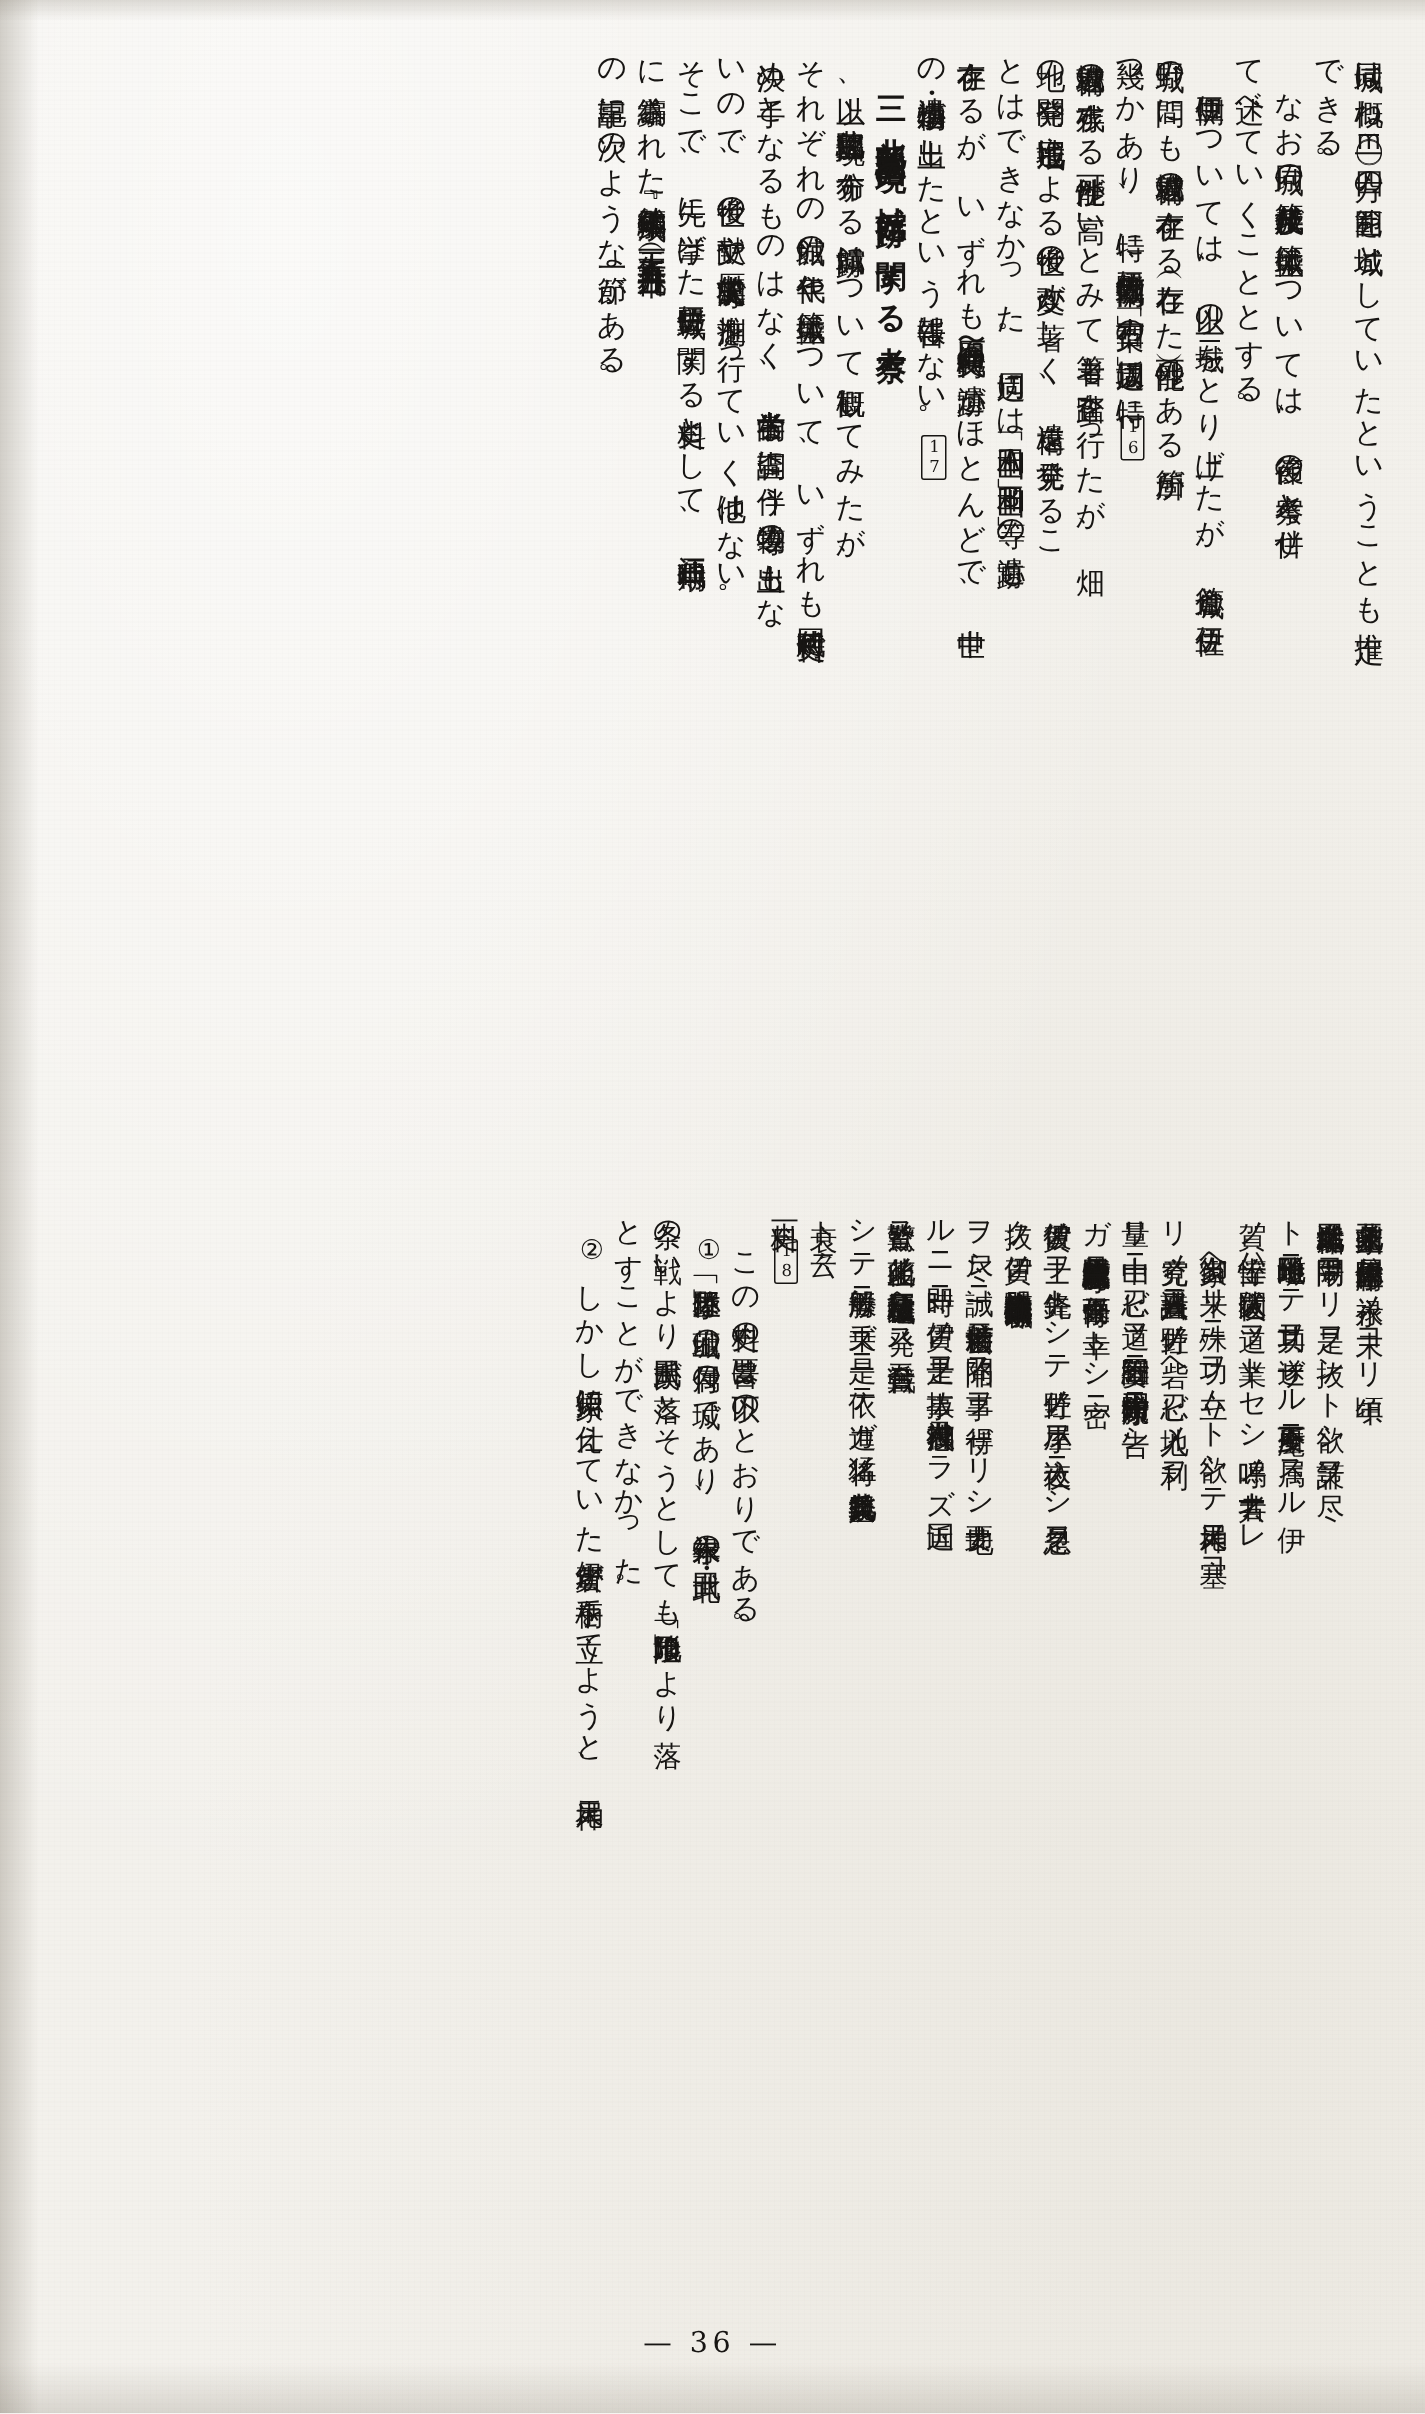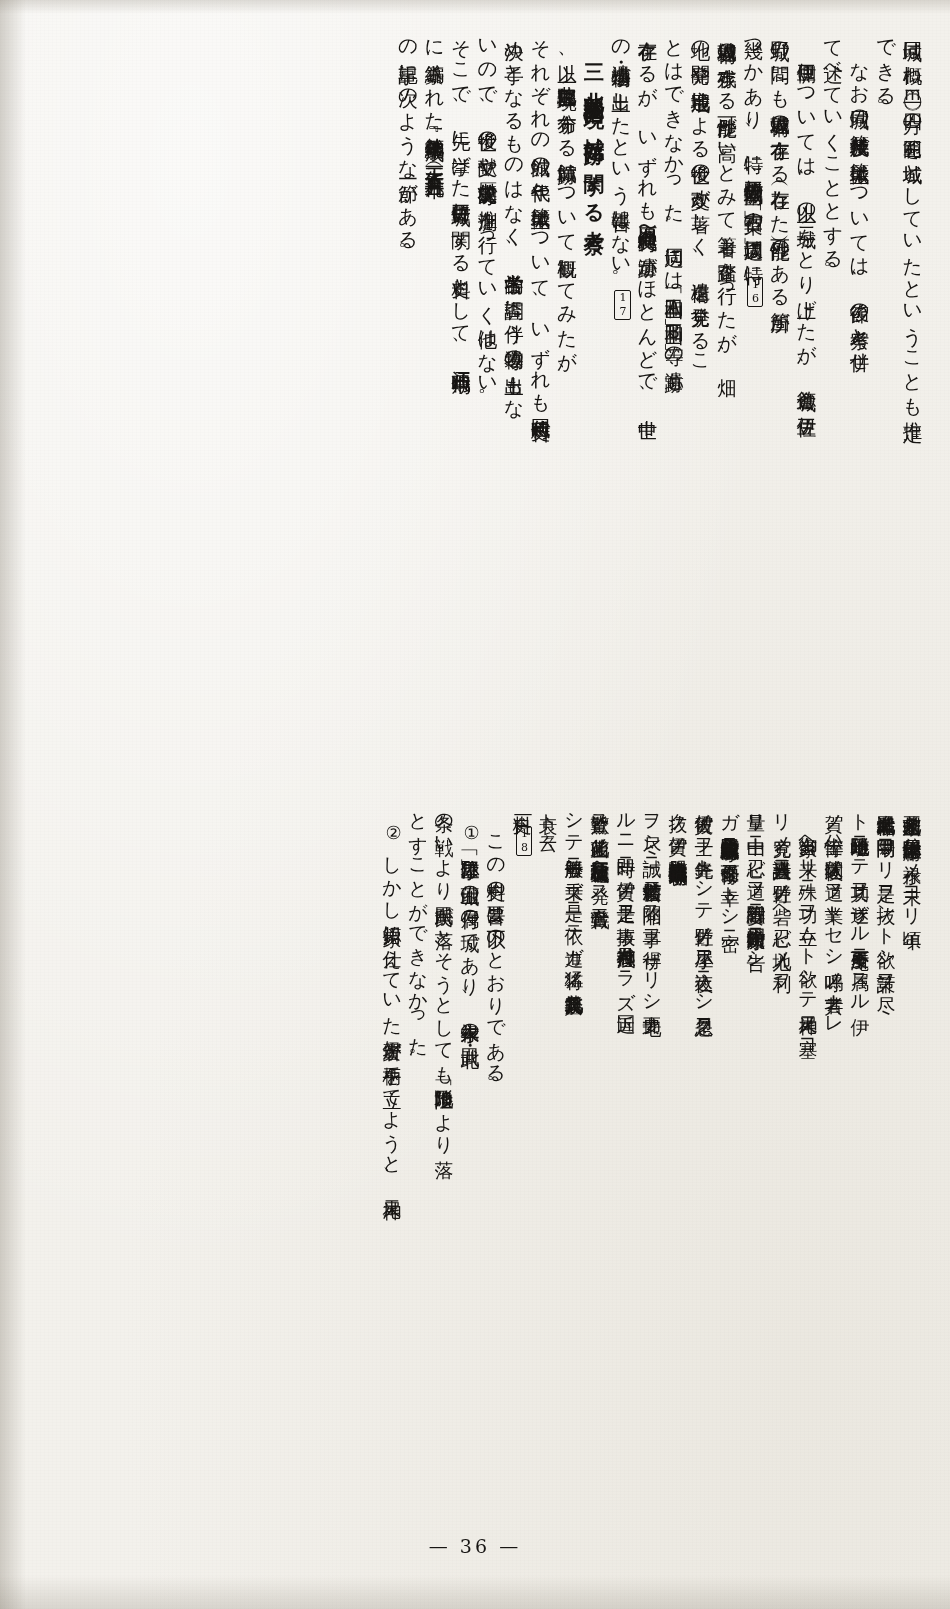--- a/index.html
+++ b/index.html
@@ -122,21 +122,21 @@
     border-radius: 2px;
     line-height: 1.1;
     padding: 0 1px;
     margin: 2px 0;
   }
   .circled {
     font-size: 18px;
   }
   .page-number {
     position: absolute;
-    bottom: 52px;
+    bottom: 36px;
     left: 0;
     width: 100%;
     text-align: center;
     font-size: 19px;
     letter-spacing: 0.16em;
     color: #171513;
     font-family: "DejaVu Serif", "Liberation Serif", serif;
   }
 </style>
 </head>

